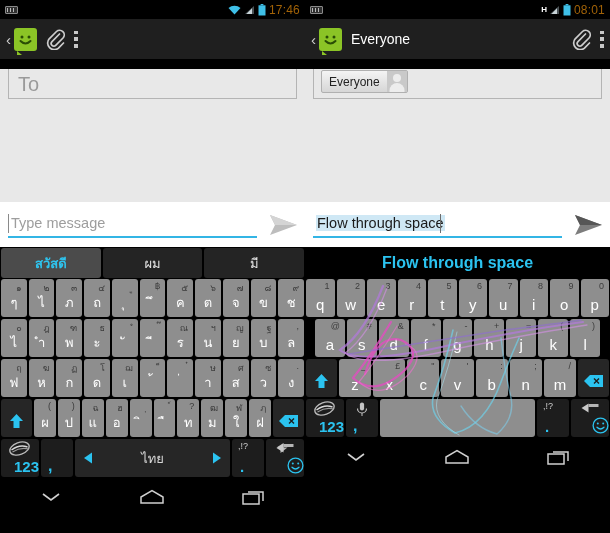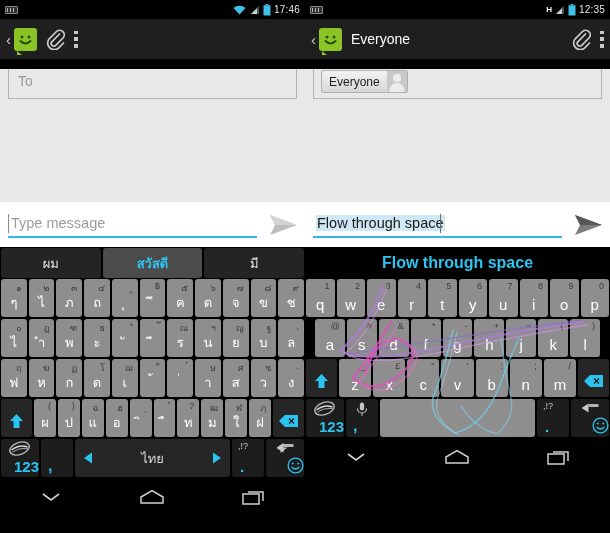--- a/index.html
+++ b/index.html
@@ -24,21 +24,21 @@
   .sb-right { display: flex; align-items: center; gap: 3px; }
   .kbd-glyph {
     width: 13px; height: 8px; border: 1px solid #8a8a8a;
     background: #303030; border-radius: 1px; position: relative;
   }
   .kbd-glyph::after {
     content: ""; position: absolute; left: 1px; top: 1px; right: 1px; bottom: 1px;
     background:
       repeating-linear-gradient(to right, #b9b9b9 0 1px, transparent 1px 3px);
   }
-  .clock { color: #e5e5e5; font-size: 10px; letter-spacing: .2px; }
+  .clock { color: #a16207; font-size: 12px; letter-spacing: .2px; }
   .wifi-ico { width: 13px; height: 10px; position: relative; }
   .wifi-ico svg, .sig-ico svg, .batt-ico svg { display: block; }
   .h-label { color: #fff; font-size: 8px; font-weight: bold; line-height: 1; margin-right: -1px;}
 
   
   .actionbar {
     height: 41px; background: #1f1f1f;
     display: flex; align-items: center; padding: 0 6px 0 3px;
     border-bottom: 1px solid #000;
   }
@@ -74,21 +74,21 @@
   }
   .phone.left .compose { height: 133px; }
   .phone.right .compose { height: 133px; }
   .to-field {
     margin: 9px 8px 0 8px; height: 30px; position: relative;
     border-left: 1px solid #b4b4b4; border-right: 1px solid #b4b4b4;
     border-bottom: 1px solid #b4b4b4;
   }
   .to-field .to-text {
     position: absolute; left: 9px; top: 4px;
-    color: #9a9a9a; font-size: 14px;
+    color: #9a9a9a; font-size: 20px;
   }
   .chip {
     position: absolute; left: 7px; top: 1px;
     height: 23px; display: flex; align-items: center;
     background: linear-gradient(#f4f4f4, #d6d6d6);
     border: 1px solid #b0b0b0; border-radius: 2px;
     padding: 0 0 0 7px;
   }
   .chip-label { font-size: 12px; color: #222; padding-right: 7px; }
   .chip-av {
@@ -284,22 +284,22 @@
       </div>
       <span class="send-ico">
         <svg width="31" height="24" viewBox="0 0 31 24">
           <path d="M2 2 L29 12 L2 22 L7 12 Z" fill="#bdbdbd"></path>
           <path d="M2 2 L29 12 L7 12 Z" fill="#d4d4d4"></path>
         </svg>
       </span>
     </div>
 
     <div class="sugg-strip">
+      <div class="sugg active">สวัสดี</div>
       <div class="sugg">ผม</div>
-      <div class="sugg active">สวัสดี</div>
       <div class="sugg">มี</div>
     </div>
 
     <div class="keyboard">
       <div class="krow" id="th-r0">
           <div class="key th">
             <span class="alt">๑</span>
             <span>ๆ</span>
           </div>
           <div class="key th">
@@ -562,21 +562,21 @@
             <path d="M10 1 L10 9 L1 9 Z" fill="#4a5256"></path>
             <path d="M8 3.2 L8 9 L2.4 9 Z" fill="#c9d4d8"></path>
           </svg>
         </span>
         <span class="batt-ico">
           <svg width="8" height="12" viewBox="0 0 8 12">
             <rect x="2.6" y="0" width="2.8" height="1.3" fill="#3fc0e8"></rect>
             <rect x="0.5" y="1.3" width="7" height="10.2" fill="#3fc0e8"></rect>
           </svg>
         </span>
-        <span class="clock">12:35</span>
+        <span class="clock">08:01</span>
       </div>
     </div>
 
     <div class="actionbar">
       <span class="ab-back">‹</span>
       <span class="ab-appicon">
         <svg class="smiley" viewBox="0 0 23 23">
           <circle cx="8" cy="9" r="1.5" fill="#2a4d05"></circle>
           <circle cx="15" cy="9" r="1.5" fill="#2a4d05"></circle>
           <path d="M6.5 13 Q11.5 18 16.5 13" stroke="#2a4d05" stroke-width="2" fill="none" stroke-linecap="round"></path>

